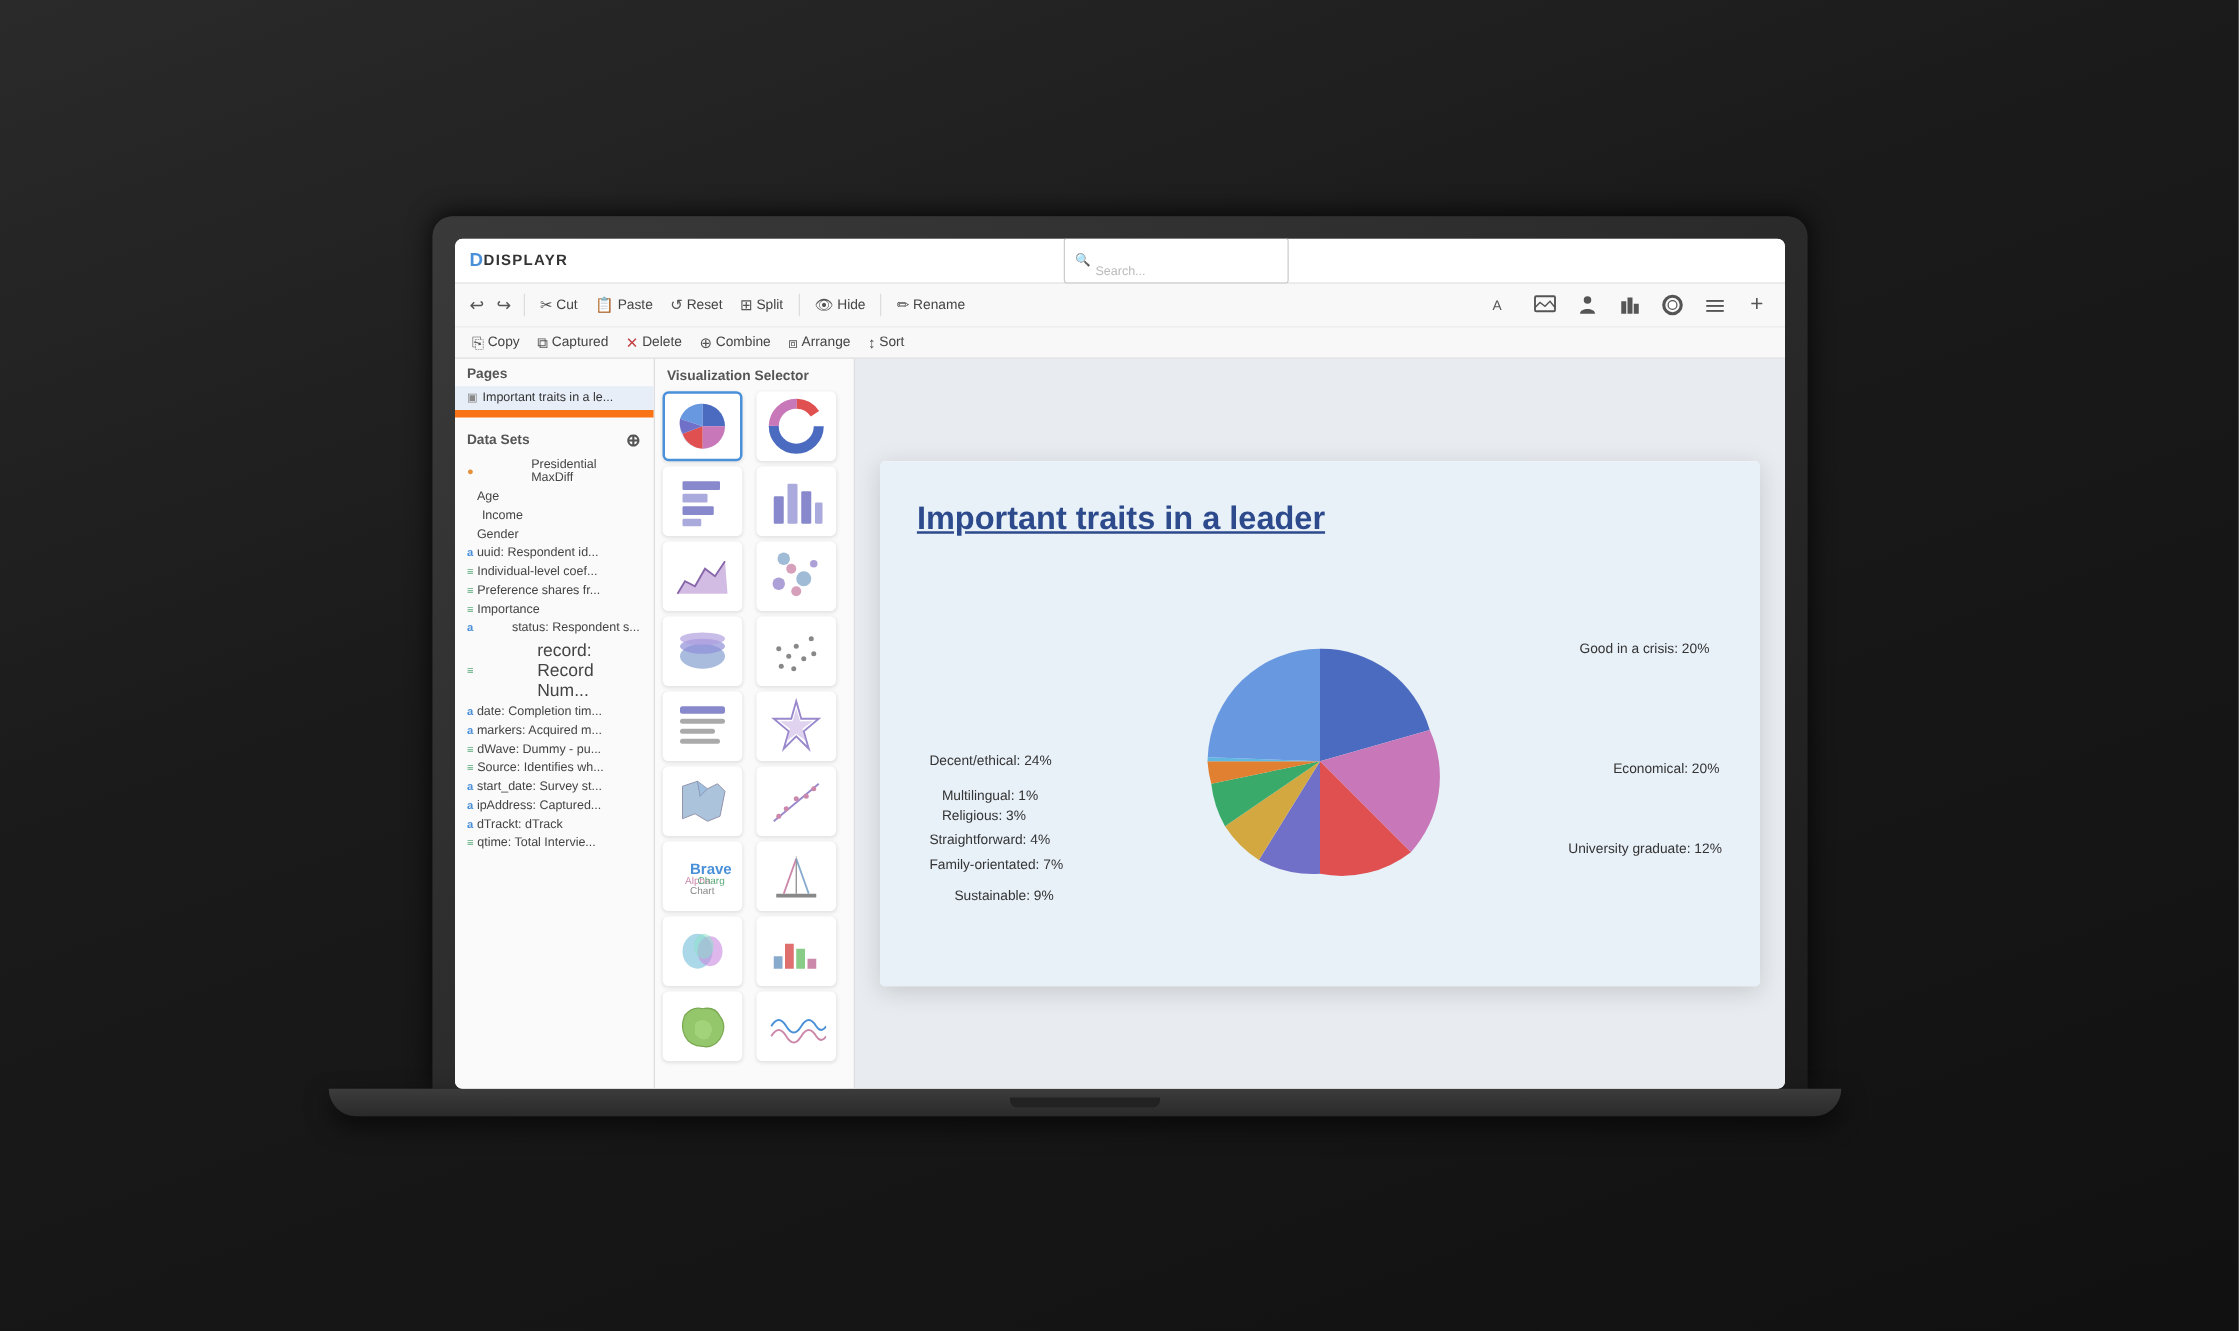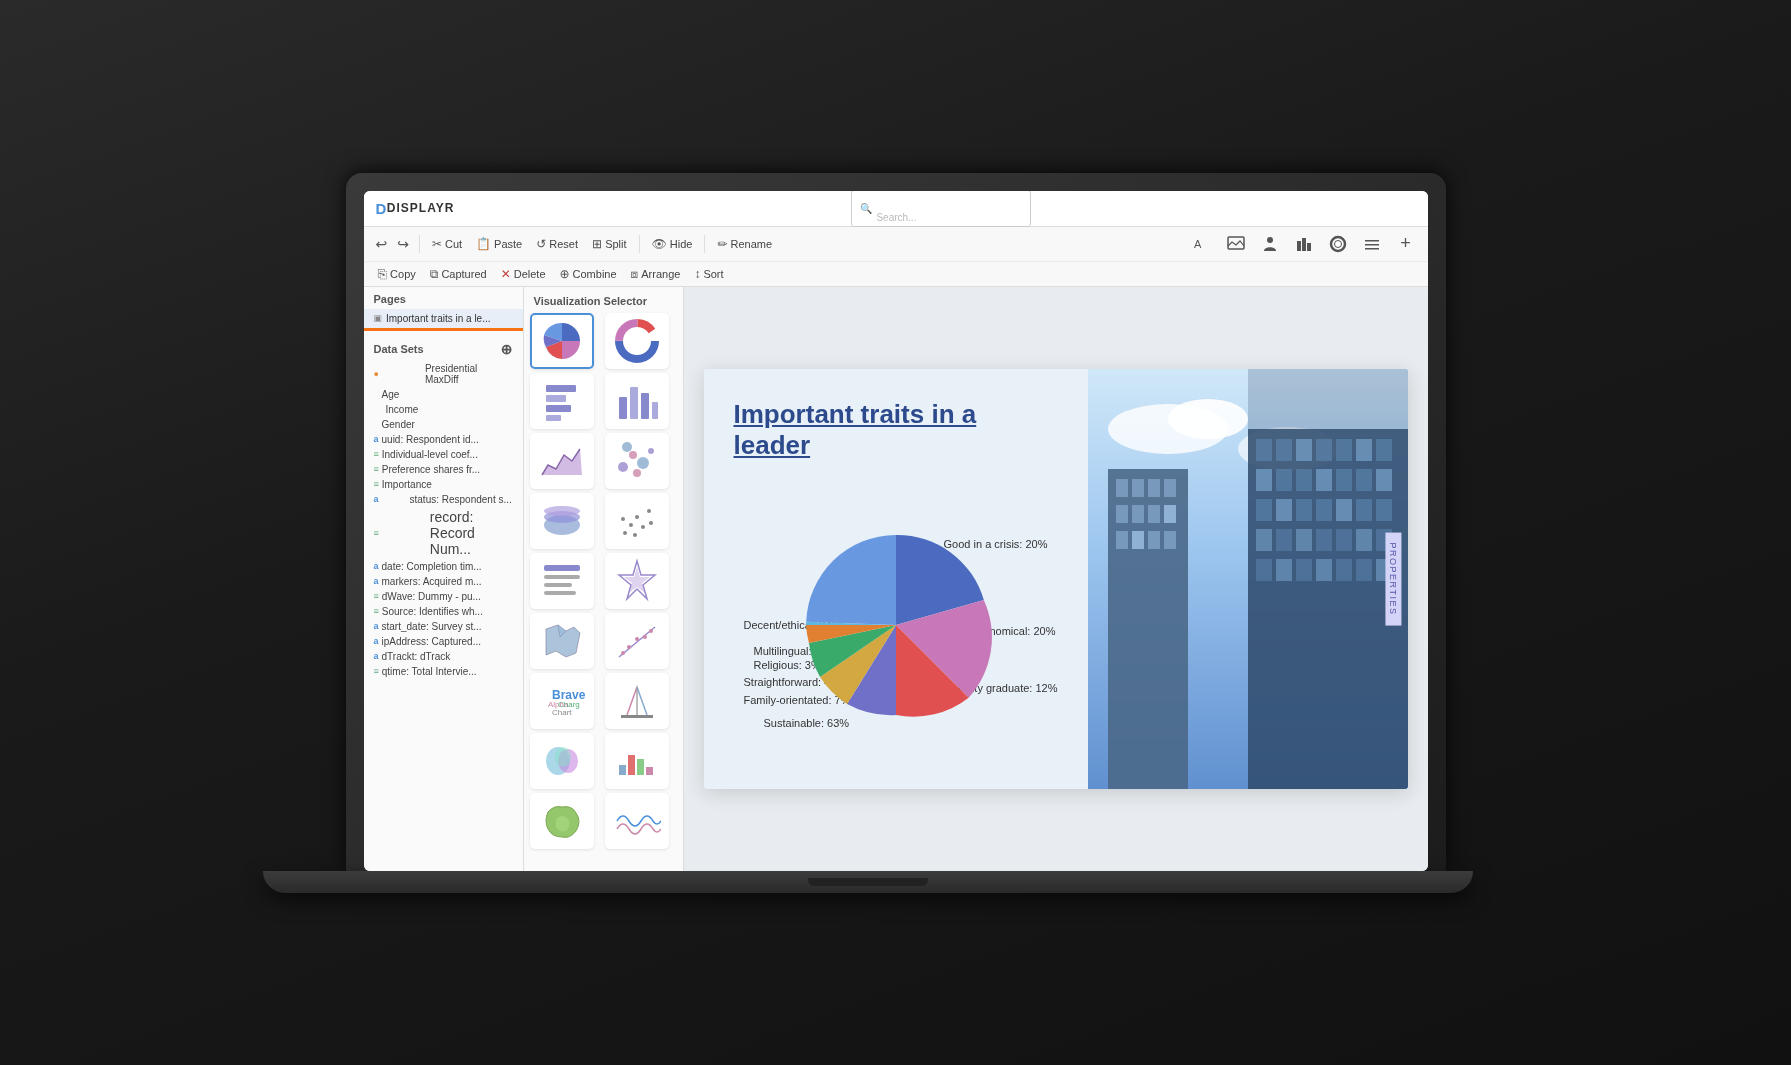--- a/index.html
+++ b/index.html
@@ -129,21 +129,21 @@
       align-items: center;
       padding: 4px 10px;
       font-size: 11px;
       color: #333;
       cursor: pointer;
       gap: 4px;
     }
     .page-item.active { background: #e8eef8; }
 
     .datasets-section {
-      border-top: 3px solid #f97316;
+      border-top: 6px solid #f97316;
       padding-top: 4px;
     }
 
     .dataset-item {
       font-size: 10px;
       padding: 2px 10px;
       color: #444;
       cursor: pointer;
       display: flex;
       align-items: center;
@@ -203,20 +203,21 @@
 
     .slide {
       background: #fff;
       width: 760px;
       height: 420px;
       border-radius: 4px;
       box-shadow: 0 4px 20px rgba(0,0,0,0.15);
       display: flex;
       overflow: hidden;
       position: relative;
+      flex-direction: column;
     }
 
     .slide-content {
       flex: 1;
       padding: 30px 30px 20px;
       background: #e8f0f8;
       display: flex;
       flex-direction: column;
       position: relative;
       z-index: 1;
@@ -660,21 +661,21 @@
                     <div style="position:absolute; left:10px; top:48%; font-size:11px; color:#333; white-space:nowrap;">Decent/ethical: 24%</div>
 
                     <div style="position:absolute; left:20px; top:57%; font-size:11px; color:#333; white-space:nowrap;">Multilingual: 1%</div>
 
                     <div style="position:absolute; left:20px; top:62%; font-size:11px; color:#333; white-space:nowrap;">Religious: 3%</div>
 
                     <div style="position:absolute; left:10px; top:68%; font-size:11px; color:#333; white-space:nowrap;">Straightforward: 4%</div>
 
                     <div style="position:absolute; left:10px; top:74%; font-size:11px; color:#333; white-space:nowrap;">Family-orientated: 7%</div>
 
-                    <div style="position:absolute; left:30px; top:82%; font-size:11px; color:#333; white-space:nowrap;">Sustainable: 63%</div>
+                    <div style="position:absolute; left:30px; top:82%; font-size:11px; color:#333; white-space:nowrap;">Sustainable: 9%</div>
 
                     <div style="position:absolute; right:10px; top:20%; font-size:11px; color:#333; white-space:nowrap;">Good in a crisis: 20%</div>
 
                     <div style="position:absolute; right:2px; top:50%; font-size:11px; color:#333; white-space:nowrap;">Economical: 20%</div>
 
                     <div style="position:absolute; right:0px; top:70%; font-size:11px; color:#333; white-space:nowrap;">University graduate: 12%</div>
                   </div>
 
                   <svg width="200" height="200" viewBox="0 0 200 200" style="position:absolute; left:50%; top:50%; transform:translate(-50%,-50%);">
 

